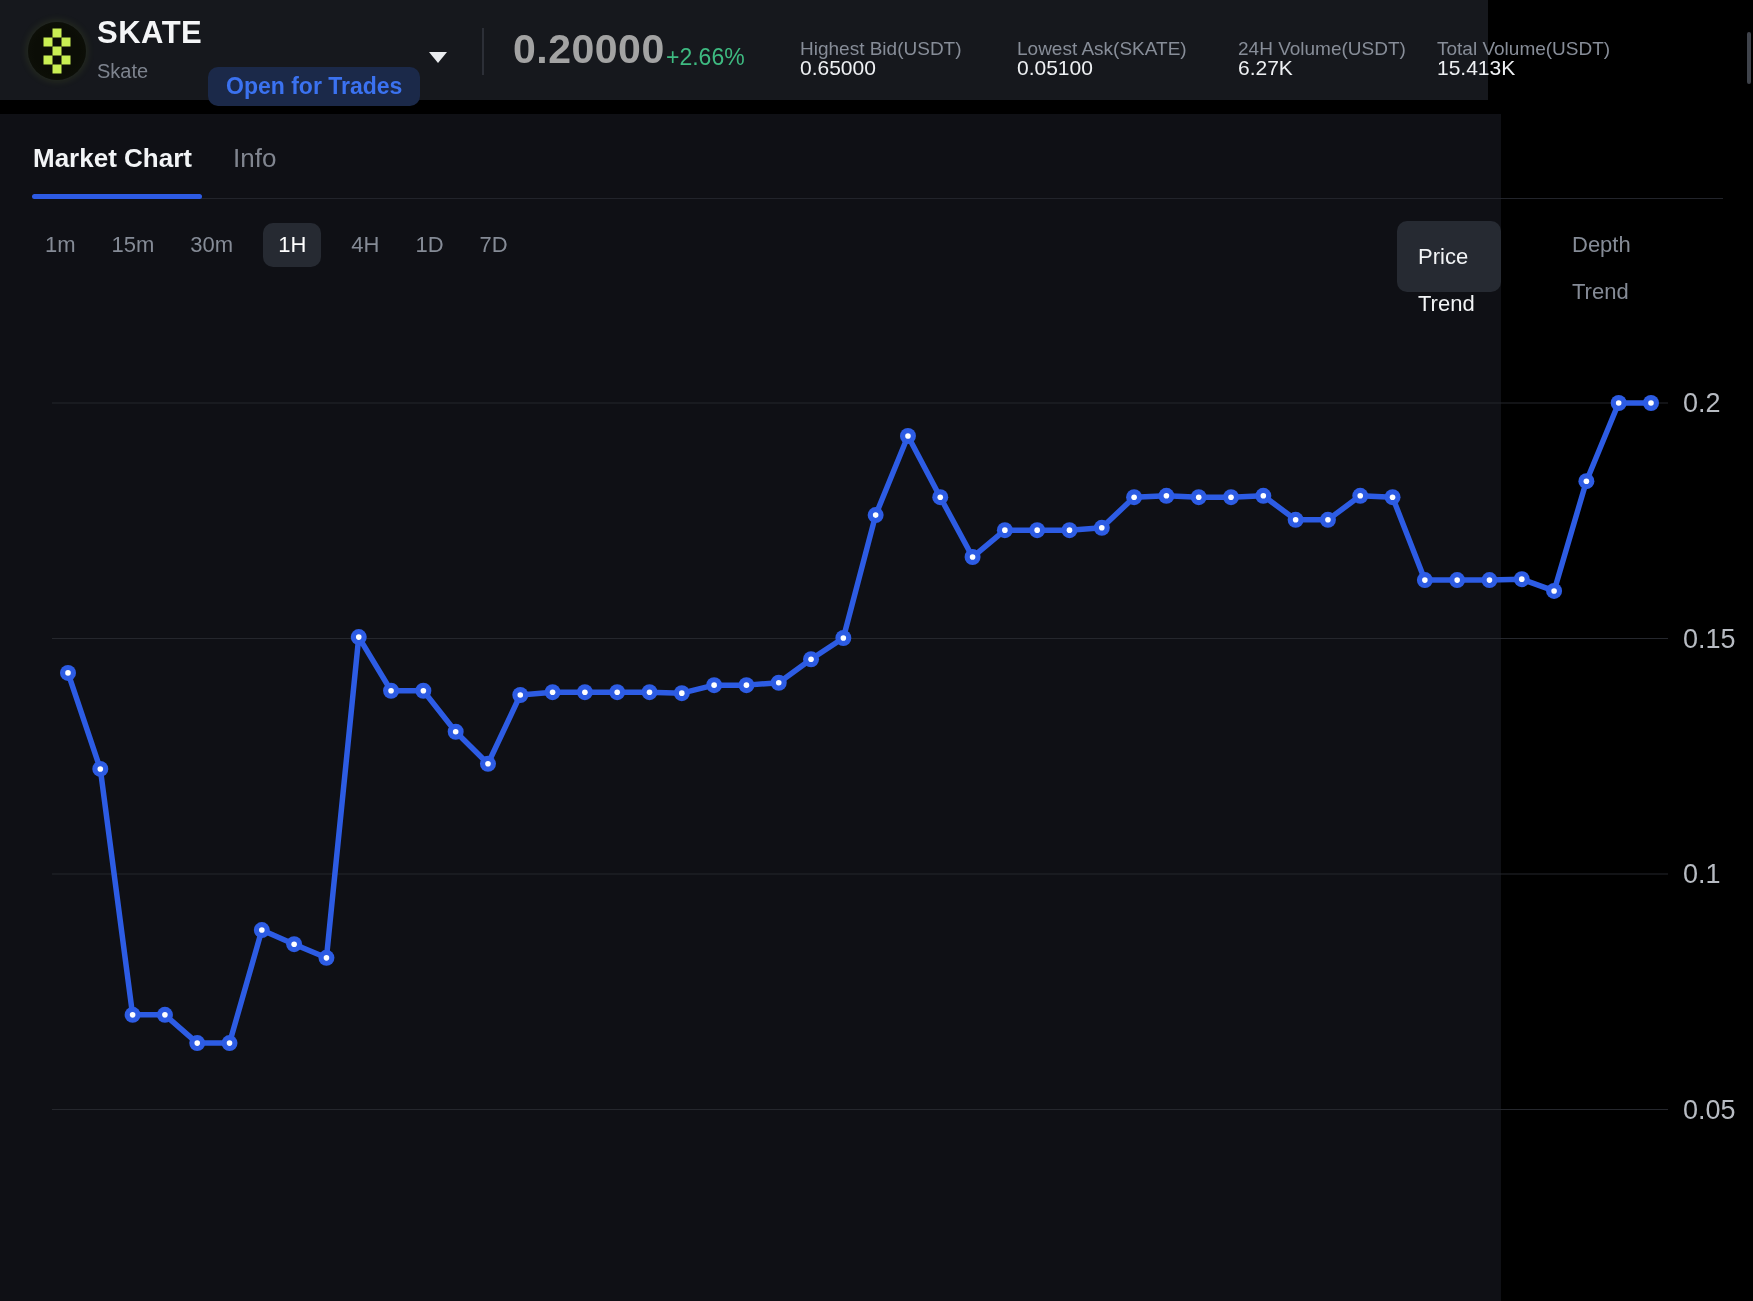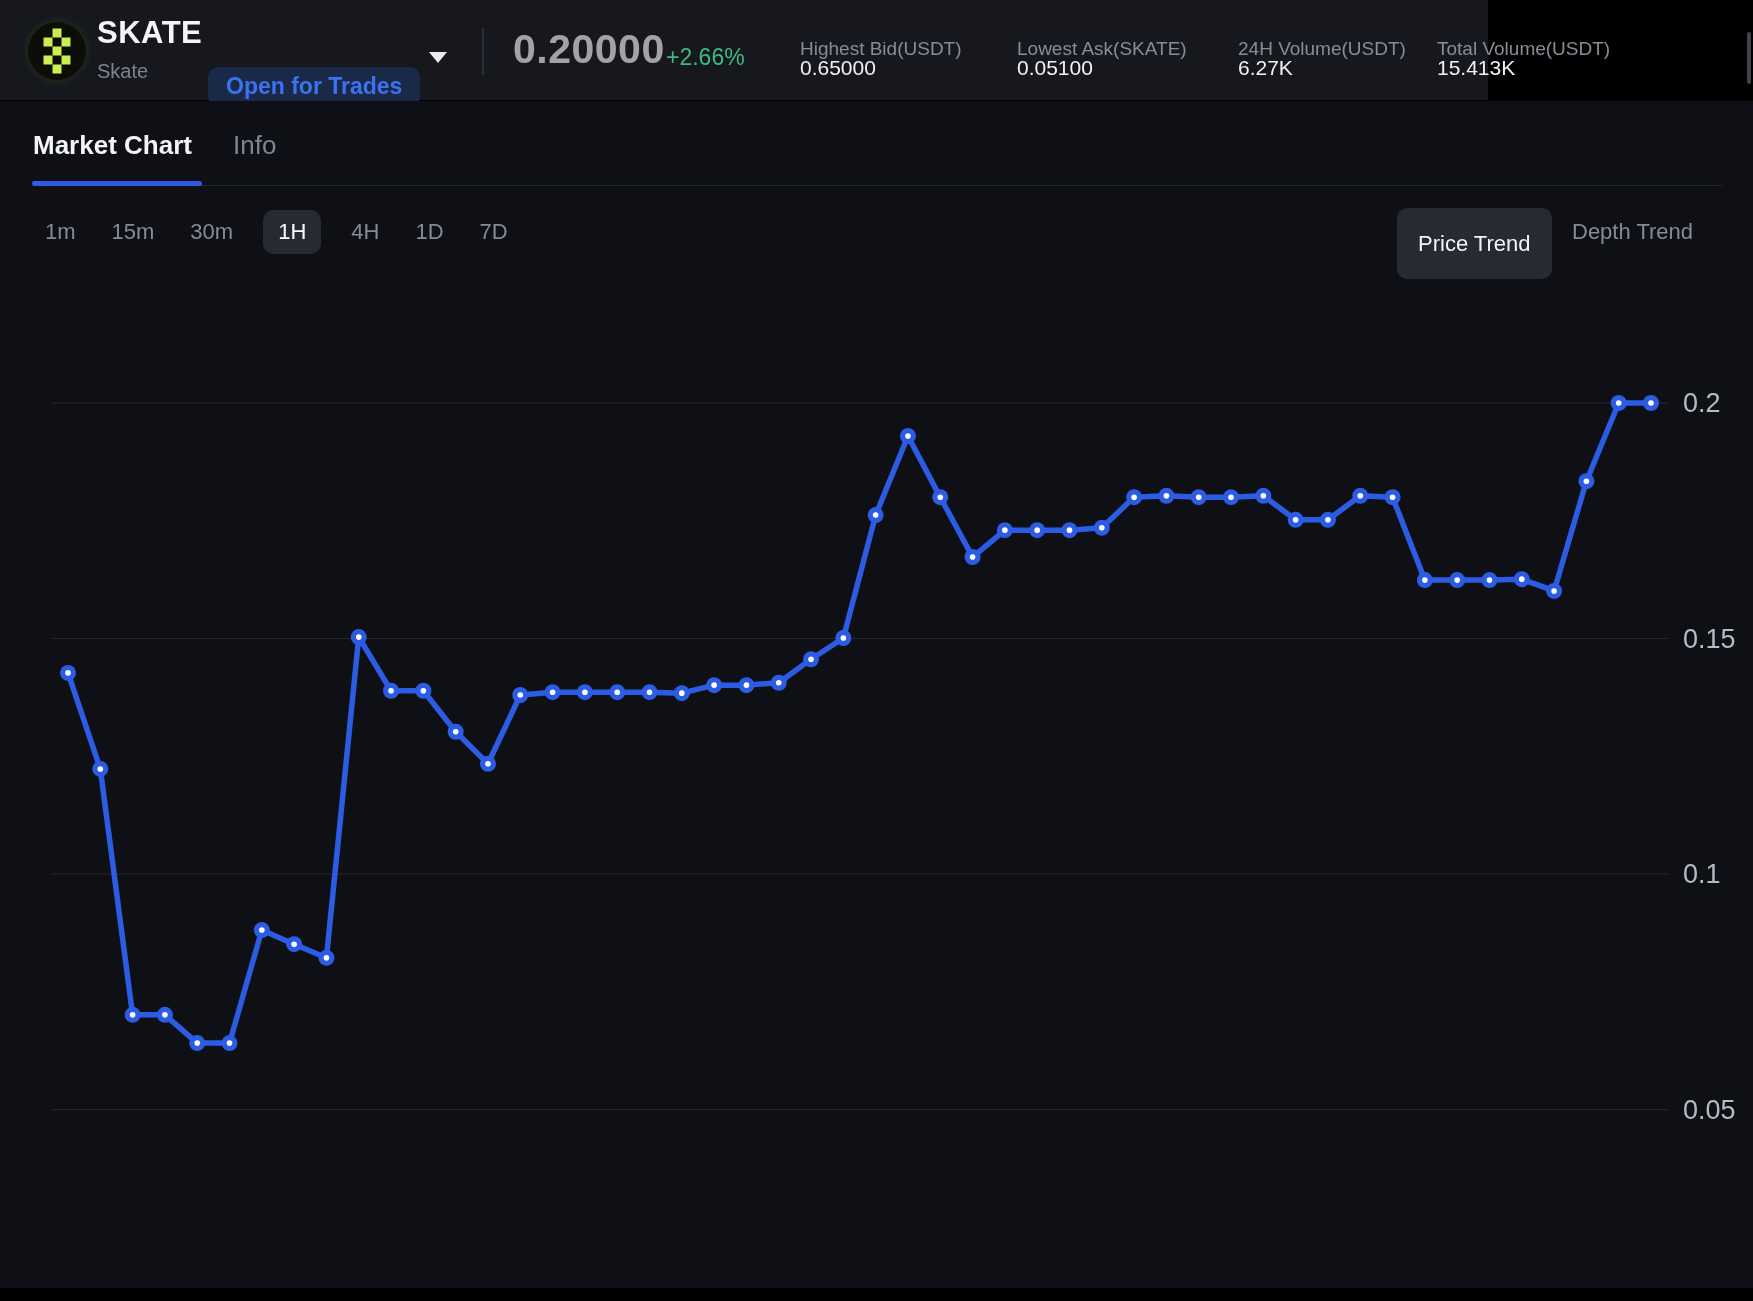--- a/index.html
+++ b/index.html
@@ -22,21 +22,21 @@
   .vdiv{position:absolute;left:482px;top:28px;width:2px;height:47px;background:#2c2f37;}
   .price{position:absolute;left:513px;top:26px;font-size:41px;font-weight:700;color:#a3a3a3;letter-spacing:.5px;}
   .pct{position:absolute;left:666px;top:44px;font-size:23px;color:#3eba81;}
   .stat{position:absolute;top:0;height:100px;}
   .stat .lbl{position:absolute;top:23px;left:0;font-size:19px;color:#878d98;white-space:nowrap;margin-top:15px;}
   .stat .val{position:absolute;top:56px;left:0;font-size:21px;color:#eef0f3;white-space:nowrap;}
   .stat.c1{left:800px;} .stat.c2{left:1017px;} .stat.c3{left:1238px;} .stat.c4{left:1437px;}
   .scrollthumb{position:absolute;left:1747px;top:32px;width:4px;height:52px;border-radius:2px;background:#3f434b;}
 
   
-  .content{position:absolute;left:0;top:101px;width:1753px;height:1187px;background:#0f1015;}
+  .content{position:absolute;left:0;top:114px;width:1501px;height:1187px;background:#0f1015;}
   
   .tab-mc{position:absolute;left:33px;top:29px;font-size:26px;font-weight:700;color:#f2f4f6;}
   .tab-info{position:absolute;left:233px;top:29px;font-size:26px;color:#80858f;}
   .tabs-divider{position:absolute;left:33px;top:84px;width:1690px;height:1px;background:#22242b;}
   .tab-underline{position:absolute;left:32px;top:80px;width:170px;height:5px;border-radius:3px;background:#2d5be4;}
 
   .tf-row{position:absolute;left:45px;top:107px;height:47px;display:flex;align-items:center;gap:36px;}
   .tf{font-size:22px;color:#858b96;white-space:nowrap;}
   .tf.active{color:#fff;background:#262a32;border-radius:10px;padding:9px 15px;margin:4px -6px;}
 

